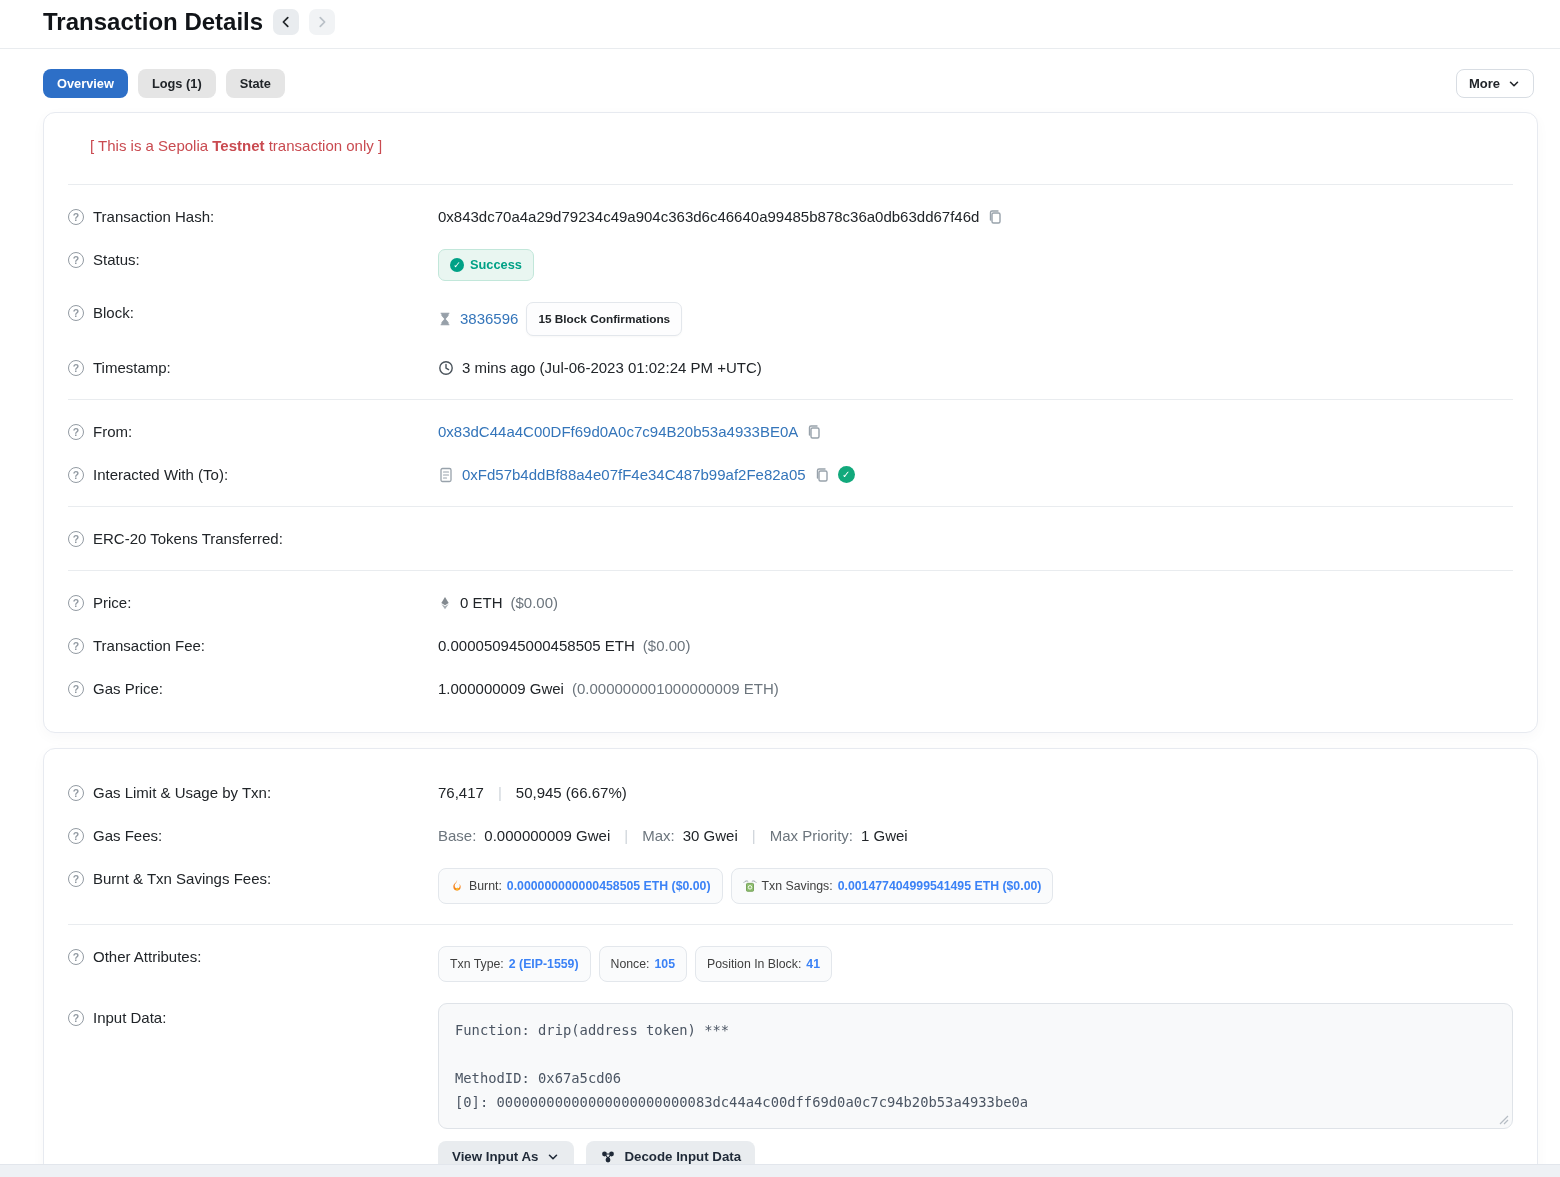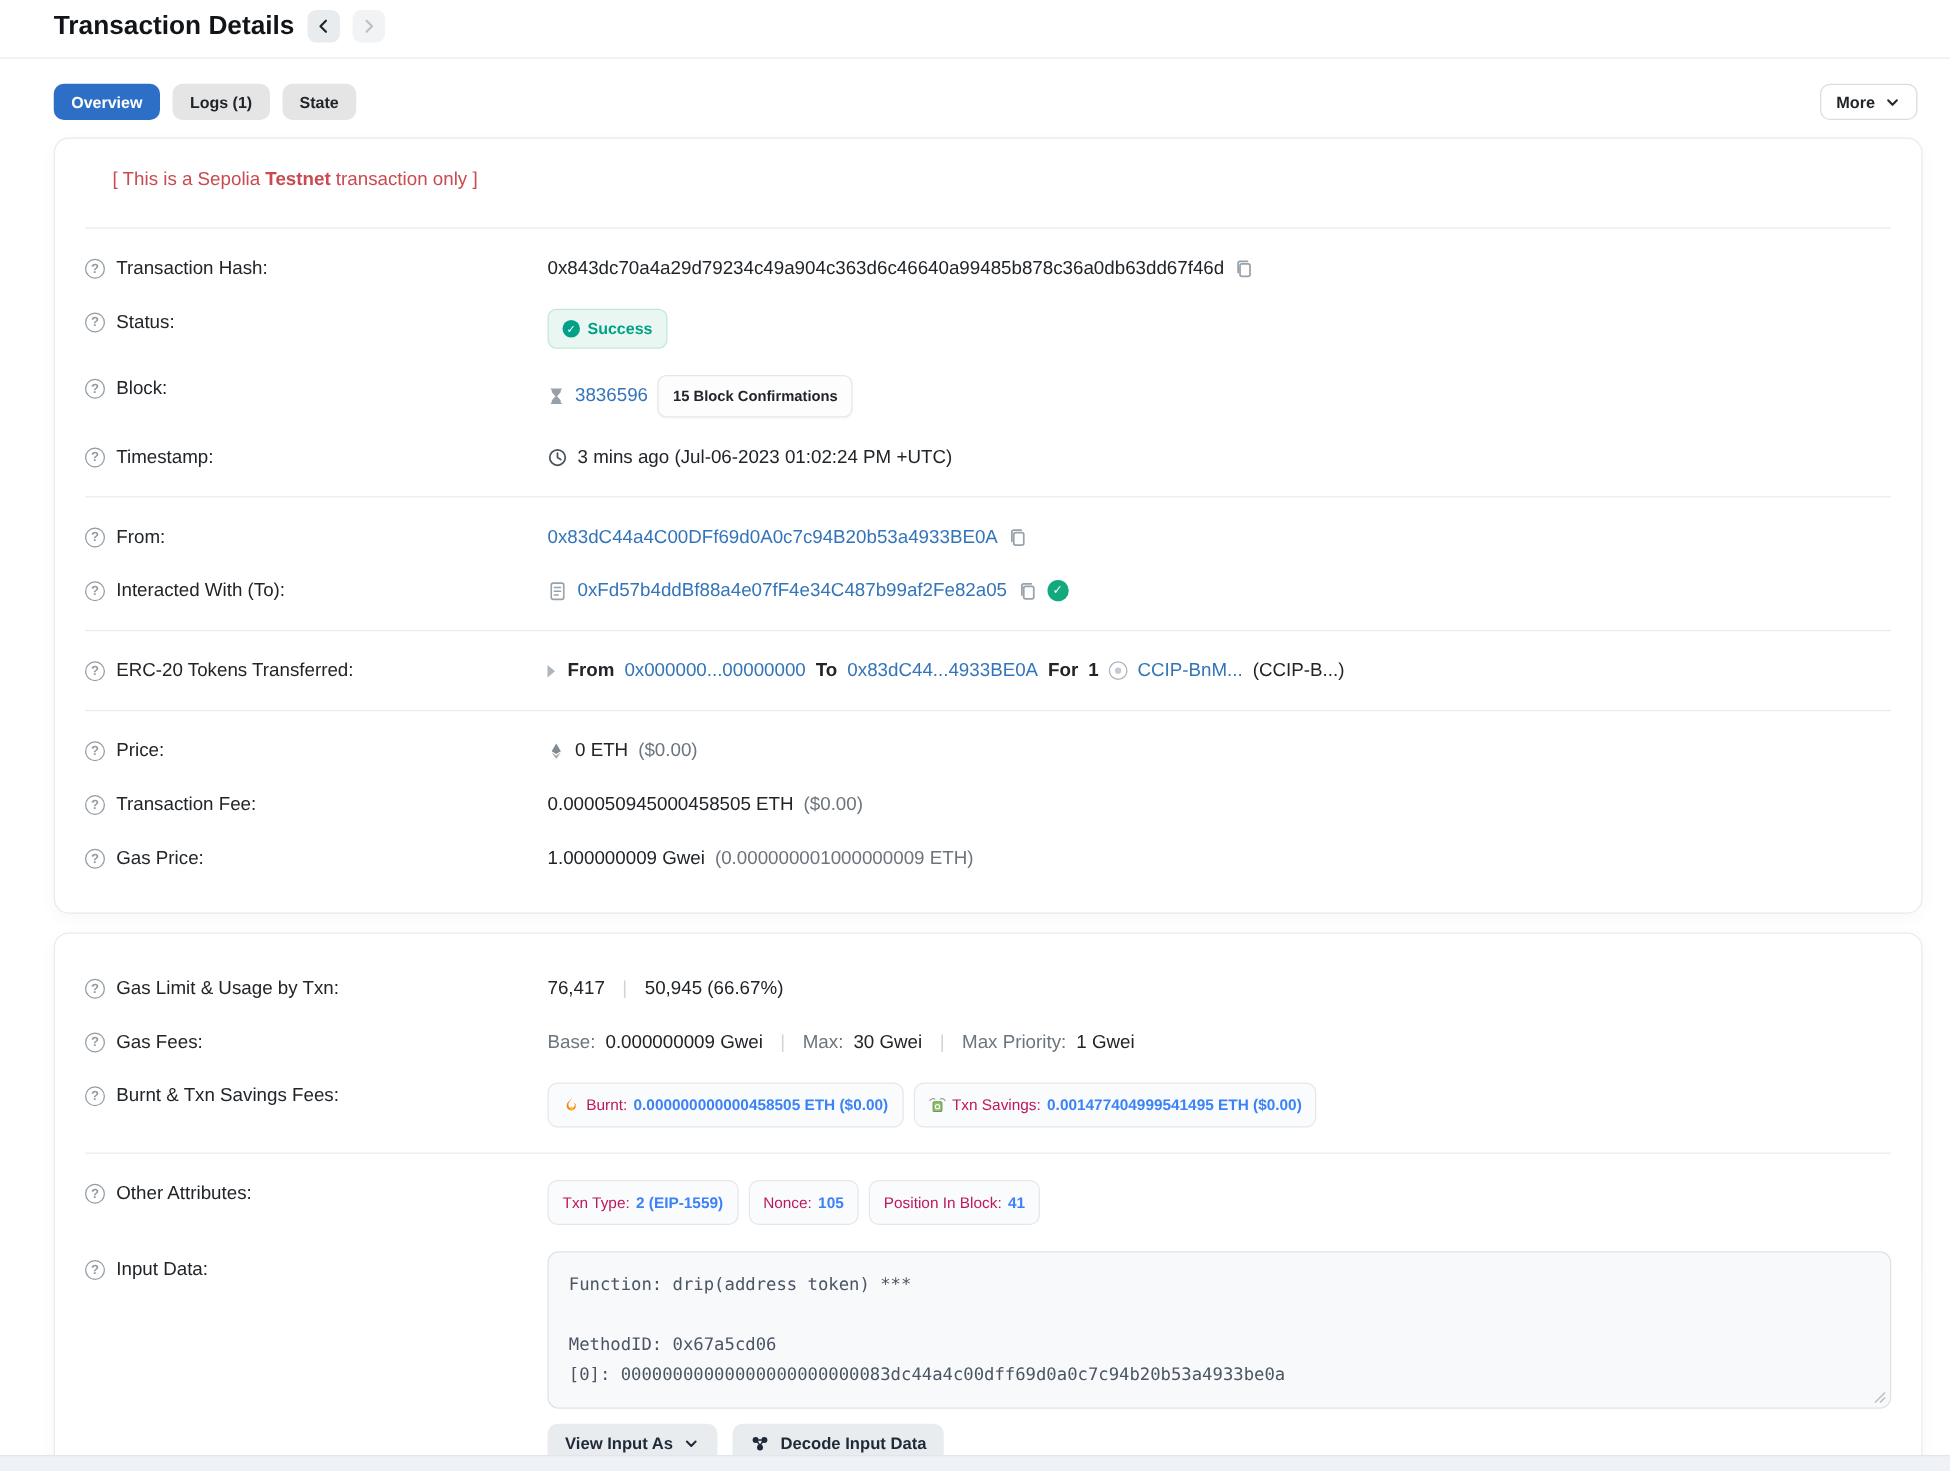--- a/index.html
+++ b/index.html
@@ -1,21 +1,21 @@
 <!DOCTYPE html>
 <html><head>
 <meta charset="utf-8">
 <style>
   * { box-sizing: border-box; margin: 0; padding: 0; }
   html,body { width:1560px; height:1177px; overflow:hidden; background:#ffffff;
     font-family:"Liberation Sans","DejaVu Sans",sans-serif; color:#212529; font-size:15px; }
 
   
   .page-header { display:flex; align-items:center; gap:10px; padding:8px 23px 12px 43px; }
-  .page-title { font-size:21px; font-weight:700; color:#111418; }
+  .page-title { font-size:24px; font-weight:700; color:#111418; }
   .nav-btn { width:26px; height:26px; border-radius:7px; background:#e9ecef; border:none;
     display:inline-flex; align-items:center; justify-content:center; cursor:pointer; }
   .nav-btn.disabled { background:#f1f3f5; }
   .header-rule { border-bottom:1px solid #e9ecef; }
 
   
   .tabs-row { display:flex; align-items:center; justify-content:space-between;
     margin:20px 26px 14px 43px; }
   .tabs { display:flex; gap:10px; }
   .tab { border:none; border-radius:8px; padding:7px 14px; font-size:12.8px; font-weight:700;
@@ -50,21 +50,21 @@
   .badge-success { display:inline-flex; align-items:center; gap:6px; background:#e9f6f1;
     border:1px solid #c2e7da; color:#00a186; border-radius:7px; padding:4px 11px;
     font-size:12.8px; font-weight:600; }
   .check-dot { width:14px; height:14px; border-radius:50%; background:#00a186; color:#fff;
     font-size:9px; display:inline-flex; align-items:center; justify-content:center; font-weight:700; }
   .badge-plain { display:inline-flex; align-items:center; gap:5px; background:#fdfdfe;
     border:1px solid #e3e7ec; border-radius:7px; padding:5px 11px; font-size:11.8px;
     font-weight:700; color:#212529; box-shadow:0 1px 2px rgba(0,0,0,.03); }
   .badge-attr { display:inline-flex; align-items:center; gap:5px; background:#fafbfc;
     border:1px solid #e3e7ec; border-radius:8px; padding:6px 11px; font-size:12.3px; }
-  .badge-attr .lbl { color:#be185d; }
+  .badge-attr .lbl { color:#404040; }
   .badge-attr .val { font-weight:700; color:#3b82f6; }
   .verified { width:17px; height:17px; border-radius:50%; background:#12a97c; color:#fff;
     font-size:10px; display:inline-flex; align-items:center; justify-content:center; font-weight:700; }
 
   .tri-right { width:0; height:0; border-top:5px solid transparent; border-bottom:5px solid transparent;
     border-left:6px solid #adb5bd; display:inline-block; margin-right:2px; cursor:pointer; }
   .token-circle { width:15px; height:15px; border-radius:50%; border:1.4px solid #aab2ba;
     display:inline-flex; align-items:center; justify-content:center; }
   .token-circle::after { content:""; width:5px; height:5px; background:#c3cad1; border-radius:50%; }
 
@@ -216,32 +216,20 @@
       <span class="verified">✓</span>
     </div>
   </div>
 
   <div class="hr"></div>
 
   <div class="row">
     <div class="row-label">
       <span class="qicon">?</span>
       <span>ERC-20 Tokens Transferred:</span>
-    </div>
-    <div class="row-value">
-      <span class="tri-right"></span>
-      <b>From</b>
-      <a class="link">0x000000...00000000</a>
-      <b>To</b>
-      <a class="link">0x83dC44...4933BE0A</a>
-      <b>For</b>
-      <b>1</b>
-      <span class="token-circle"></span>
-      <a class="link">CCIP-BnM...</a>
-      <span>(CCIP-B...)</span>
     </div>
   </div>
 
   <div class="hr"></div>
 
   <div class="row">
     <div class="row-label">
       <span class="qicon">?</span>
       <span>Price:</span>
     </div>

